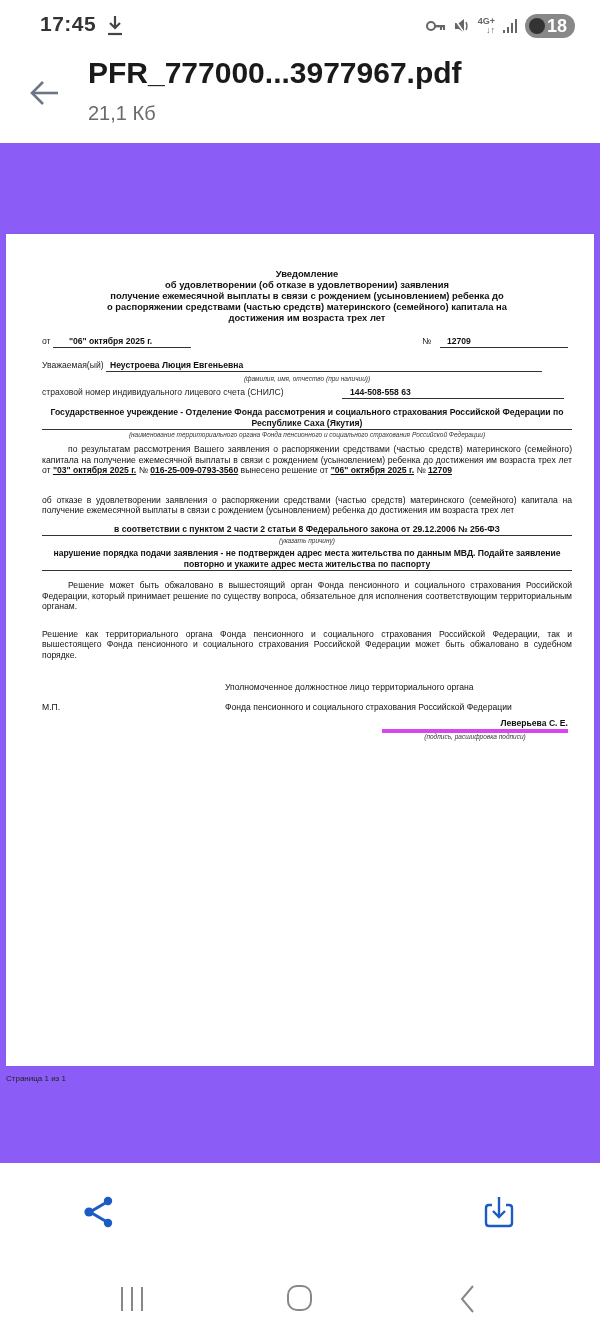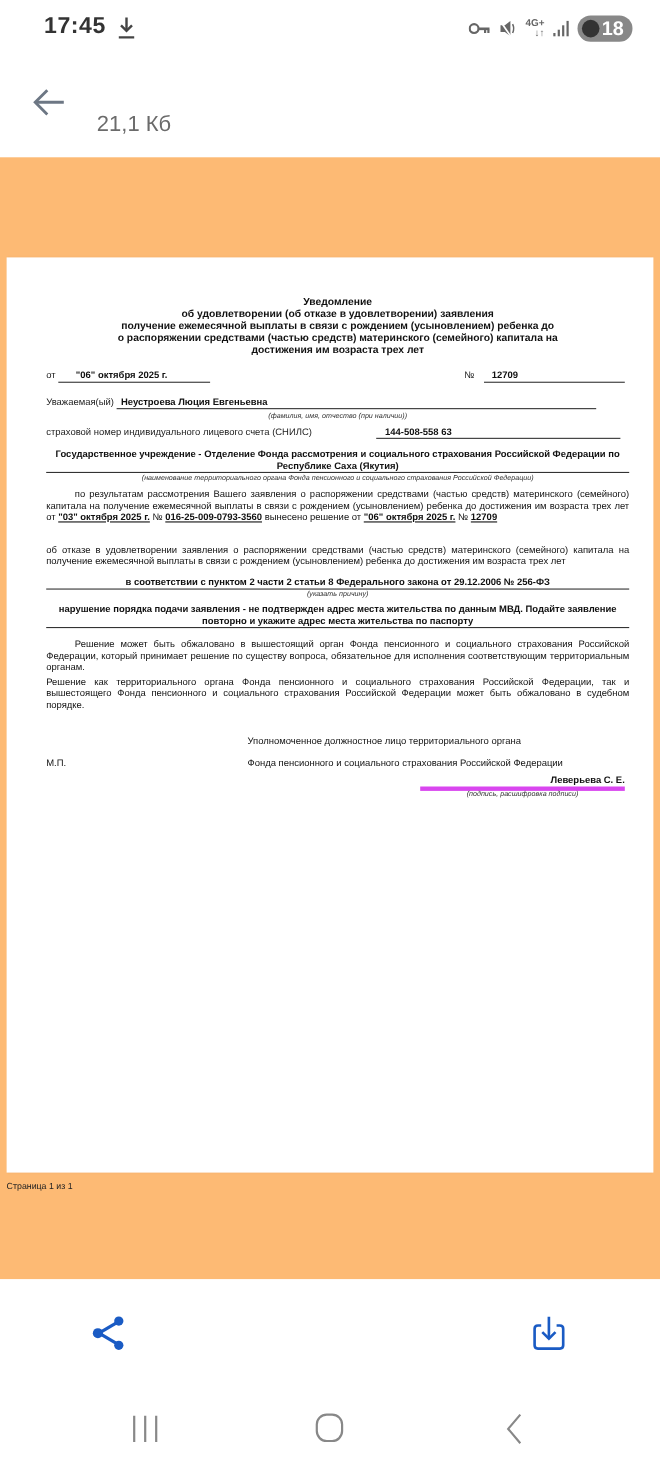--- a/index.html
+++ b/index.html
@@ -17,21 +17,21 @@
     .sb-badge .leaf { width:16px; height:16px; border-radius:50%; background:#333; margin-right:2px; }
     .sb-4g { font-size:9px; line-height:9px; text-align:right; font-weight:bold; color:#666; }
 
     
     .header { position:absolute; left:0; top:52px; width:600px; height:91px; background:#fff; }
     .back-btn { position:absolute; left:28px; top:26px; width:34px; height:30px; cursor:pointer; }
     .file-title { position:absolute; left:88px; top:4px; font-size:30px; font-weight:bold; color:#1a1a1a; white-space:nowrap; }
     .file-size { position:absolute; left:88px; top:50px; font-size:20px; color:#6b6b6b; }
 
     
-    .viewer { position:absolute; left:0; top:143px; width:600px; height:1020px; background:#fdba74; }
+    .viewer { position:absolute; left:0; top:143px; width:600px; height:1020px; background:#8b5cf6; }
     .page {
       position:absolute; left:6px; top:91px; width:588px; height:832px; background:#fff;
       box-shadow:0 0 2px rgba(0,0,0,0.06);
     }
     .doc { position:absolute; left:36px; top:34px; width:530px; font-size:8.6px; line-height:10.5px; color:#111; }
     .title { text-align:center; font-weight:bold; font-size:9.4px; line-height:11px; }
     .row { position:relative; height:14px; }
     .lbl { color:#222; }
     .ul { display:inline-block; border-bottom:1px solid #333; font-weight:bold; padding:0 4px; }
     .hint { text-align:center; font-style:italic; font-size:6.5px; line-height:9px; color:#333; }
@@ -89,20 +89,21 @@
       <span>18</span>
     </div>
   </div>
 </div>
 
 <div class="header">
   <svg class="back-btn" viewBox="0 0 34 30">
     <line x1="5" y1="15" x2="30" y2="15" stroke="#6d7784" stroke-width="2.6"></line>
     <polyline points="15,4 4,15 15,26" fill="none" stroke="#6d7784" stroke-width="2.6"></polyline>
   </svg>
+  <div class="file-title">PFR_777000...3977967.pdf</div>
   <div class="file-size">21,1 Кб</div>
 </div>
 
 <div class="viewer">
   <div class="page">
     <div class="doc">
       <div class="title">
         <div>Уведомление</div>
         <div>об удовлетворении (об отказе в удовлетворении) заявления</div>
         <div>получение ежемесячной выплаты в связи с рождением (усыновлением) ребенка до</div>
@@ -143,21 +144,21 @@
       </div>
 
       <div class="para" style="margin-top:19px;">об отказе в удовлетворении заявления о распоряжении средствами (частью средств) материнского (семейного) капитала на получение ежемесячной выплаты в связи с рождением (усыновлением) ребенка до достижения им возраста трех лет</div>
 
       <div class="center-bold" style="margin-top:8px;">в соответствии с пунктом 2 части 2 статьи 8 Федерального закона от 29.12.2006 № 256-ФЗ</div>
       <div class="hint">(указать причину)</div>
 
       <div class="center-bold" style="margin-top:3px;">нарушение порядка подачи заявления - не подтвержден адрес места жительства по данным МВД. Подайте заявление повторно и укажите адрес места жительства по паспорту</div>
 
       <div class="para indent" style="margin-top:9px;">Решение может быть обжаловано в вышестоящий орган Фонда пенсионного и социального страхования Российской Федерации, который принимает решение по существу вопроса, обязательное для исполнения соответствующим территориальным органам.</div>
-      <div class="para" style="margin-top:3px;">Решение как территориального органа Фонда пенсионного и социального страхования Российской Федерации, так и вышестоящего Фонда пенсионного и социального страхования Российской Федерации может быть обжаловано в судебном порядке.</div>
+      <div class="para" style="margin-top:17px;">Решение как территориального органа Фонда пенсионного и социального страхования Российской Федерации, так и вышестоящего Фонда пенсионного и социального страхования Российской Федерации может быть обжаловано в судебном порядке.</div>
 
       <div style="position:relative; height:70px; margin-top:22px;">
         <div style="position:absolute; left:183px; top:0;">Уполномоченное должностное лицо территориального органа</div>
         <div style="position:absolute; left:0; top:20px;">М.П.</div>
         <div style="position:absolute; left:183px; top:20px;">Фонда пенсионного и социального страхования Российской Федерации</div>
         <div style="position:absolute; left:340px; top:36px; width:186px; text-align:right; font-weight:bold; border-bottom:4px solid #d946ef;">Леверьева С. Е.</div>
         <div class="hint" style="position:absolute; left:340px; top:50px; width:186px;">(подпись, расшифровка подписи)</div>
       </div>
     </div>
     <div class="footer">Страница 1 из 1</div>

